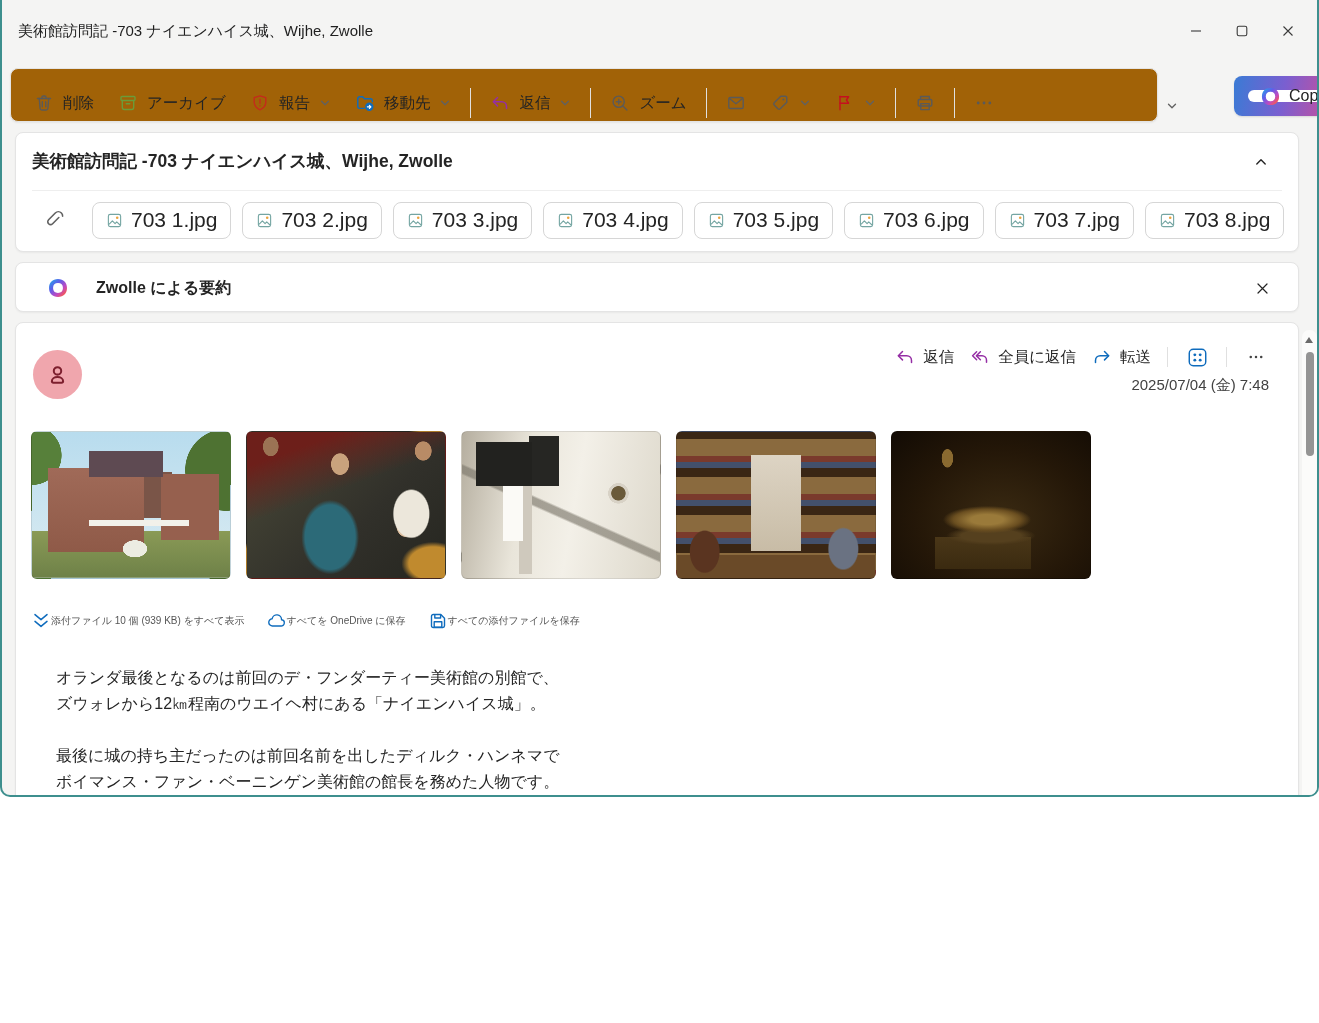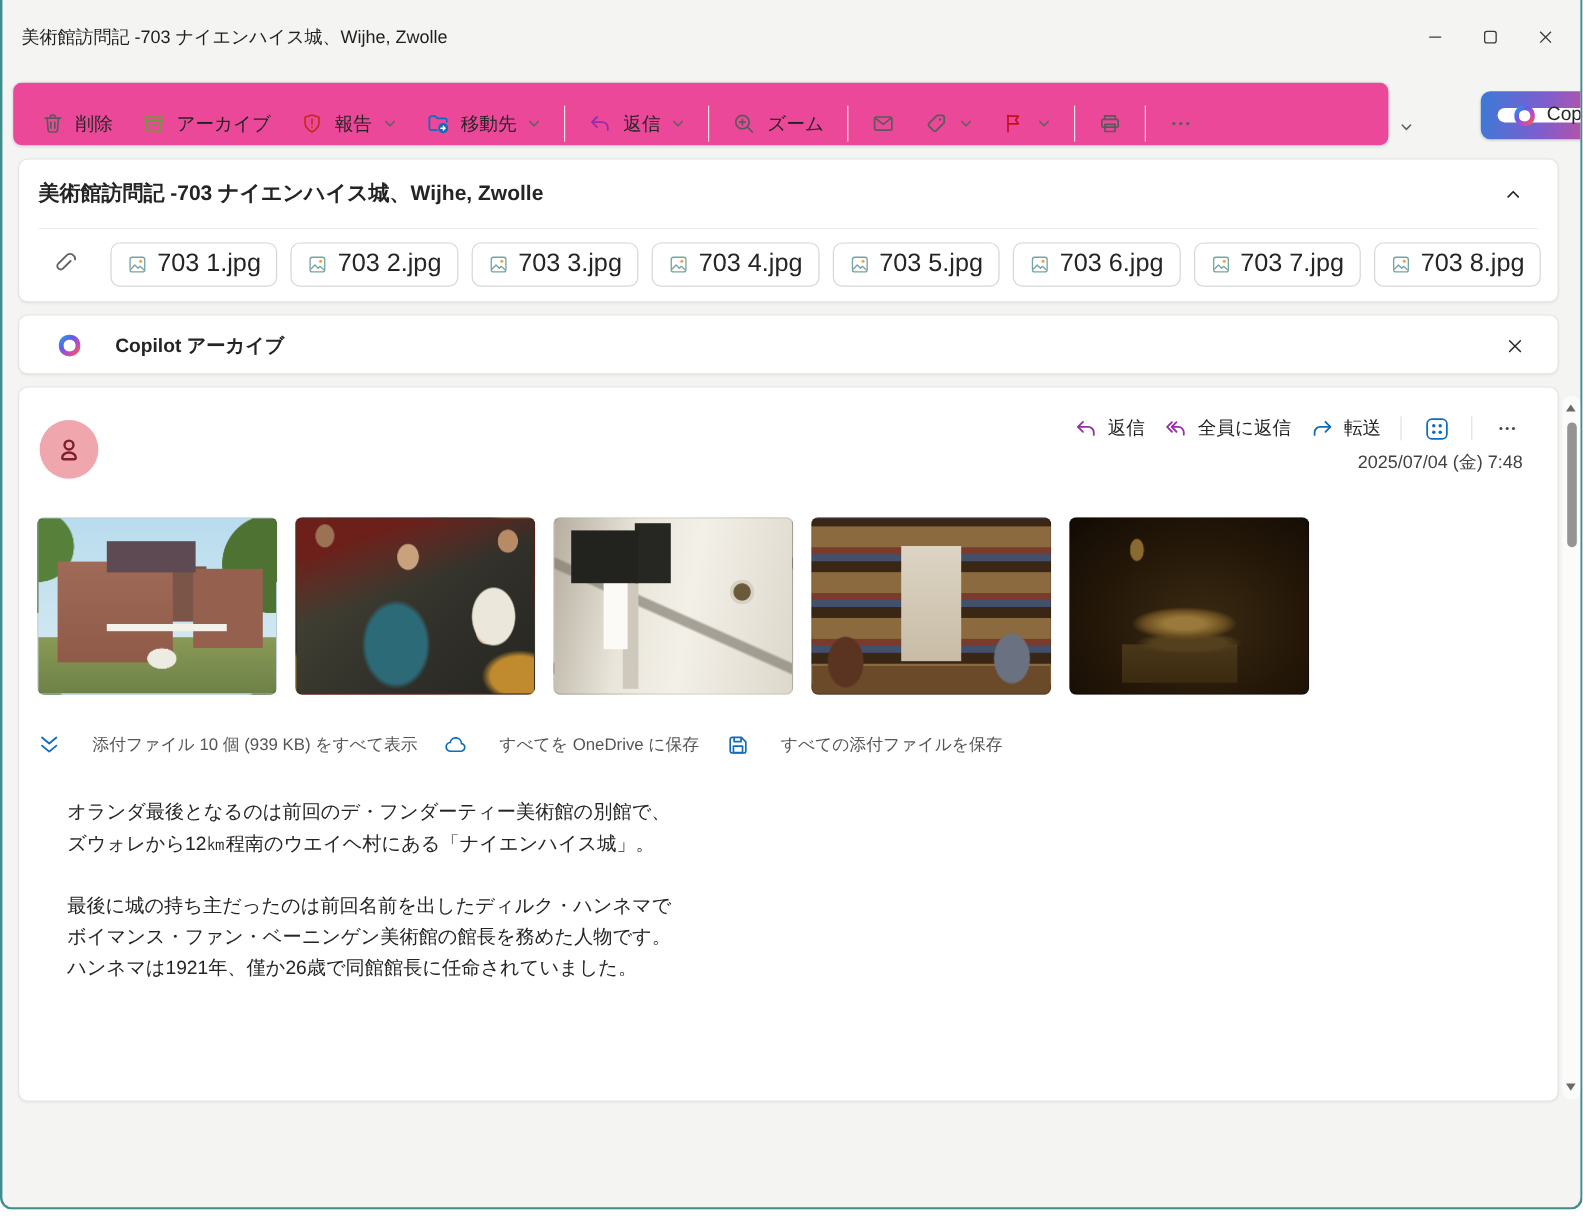--- a/index.html
+++ b/index.html
@@ -1,32 +1,32 @@
 <!DOCTYPE html>
 <html><head>
 <meta charset="utf-8">
 <style>
   * { margin:0; padding:0; box-sizing:border-box; }
   body { background:#fff; font-family:"Liberation Sans","DejaVu Sans",sans-serif; }
   .stage { position:relative; width:1319px; height:1023px; background:#fff; overflow:hidden; }
 
   
-  .window { position:absolute; left:0; top:0; width:1319px; height:1008px; background:#f4f4f3;
+  .window { position:absolute; left:0; top:0; width:1319px; height:797px; background:#f4f4f3;
             border-left:2px solid #3d8f8e; border-right:2px solid #3d8f8e; border-bottom:2px solid #3d8f8e;
             border-radius:0 0 10px 10px; overflow:hidden; }
 
   
   .titlebar { position:absolute; left:0; top:0; right:0; height:58px; }
   .title-text { position:absolute; left:16px; top:22px; font-size:15px; color:#1f1f1f; white-space:nowrap; }
   .win-controls { position:absolute; right:6px; top:11px; display:flex; }
   .win-btn { width:46px; height:40px; display:flex; align-items:center; justify-content:center; color:#3a3a3a; cursor:pointer; }
   .win-btn svg { width:12px; height:12px; }
 
   
-  .toolbar-card { position:absolute; left:8px; top:68px; width:1148px; height:54px; background:#ec4899;
+  .toolbar-card { position:absolute; left:8px; top:68px; width:1148px; height:54px; background:#a16207;
                   border:1px solid #e4e4e4; border-radius:8px; box-shadow:0 1px 2px rgba(0,0,0,.06);
                   display:flex; align-items:center; padding:16px 8px 0 12px; gap:2px; }
   .tb-btn { display:inline-flex; align-items:center; gap:9px; height:40px; padding:0 11px; border-radius:6px;
             font-size:15.5px; color:#242424; cursor:pointer; white-space:nowrap; }
   .tb-ico { width:20px; height:20px; flex:none; }
   .tb-chev { width:12px; height:12px; color:#616161; flex:none; }
   .tb-sep { width:1px; height:30px; background:#e0e0e0; margin:0 6px; flex:none; }
   .c-gray { color:#5a5a5a; } .c-green { color:#6b9c39; } .c-red { color:#c42b1c; }
   .c-blue { color:#0f6cbd; } .c-purple { color:#952ea5; } .c-flag { color:#c50f1f; }
 
@@ -119,21 +119,21 @@
       linear-gradient(#6a4a28,#6a4a28) no-repeat 0 100%/100% 16%,
       repeating-linear-gradient(180deg, #3a2614 0 7px, #8a6a3e 7px 24px, #7a3a2c 24px 30px, #43506b 30px 36px, #3a2614 36px 38px); }
   .thumb5 { background:
       radial-gradient(ellipse 58px 18px at 48% 60%, #9a7a3a 28%, #6a4e20 58%, rgba(0,0,0,0) 76%),
       radial-gradient(ellipse 62px 13px at 50% 71%, #55401e 48%, rgba(0,0,0,0) 72%),
       linear-gradient(#4a3718,#3a2a10) no-repeat 42% 92%/96px 32px,
       radial-gradient(ellipse 10px 16px at 28% 18%, #8a6a30 55%, rgba(0,0,0,0) 60%),
       radial-gradient(ellipse at 55% 60%, #3a2a12 0%, #241708 55%, #120b04 100%); }
 
   .attach-bar { position:absolute; left:15px; top:283px; height:30px; display:flex; align-items:center; gap:22px; }
-  .ab-item { display:inline-flex; align-items:center; gap:26px; font-size:14px; color:#555; cursor:pointer; white-space:nowrap; }
+  .ab-item { display:inline-flex; align-items:center; gap:0; font-size:10px; color:#555; cursor:pointer; white-space:nowrap; }
   .ab-item svg { width:20px; height:20px; flex:none; }
 
   .message-body { position:absolute; left:15px; top:342px; right:40px;margin-left:25px; }
   .body-para { font-size:16px; line-height:26px; color:#242424; white-space:pre-line; margin:0 0 26px; }
 
   
   .scrollbar { position:absolute; left:1300px; top:330px; width:15px; height:586px; background:#fbfbfa; border-radius:7px; cursor:pointer; }
   .scroll-up { position:absolute; top:7px; left:3px; width:0; height:0;
                border-left:4.5px solid transparent; border-right:4.5px solid transparent; border-bottom:6px solid #6a6a6a; }
   .scroll-down { position:absolute; bottom:7px; left:3px; width:0; height:0;
@@ -392,21 +392,21 @@
               <span>703 10.jpg</span>
             </div>
           </div>
       </div>
     </div>
 
     <div class="card copilot-card">
       <svg class="cs-logo" viewBox="0 0 24 24">
           <path fill="url(#cplg)" d="M12 2.2c6 0 9.8 3.8 9.8 9.8s-3.8 9.8-9.8 9.8S2.2 18 2.2 12 6 2.2 12 2.2zm0 4.4c-3.4 0-5.4 2-5.4 5.4s2 5.4 5.4 5.4 5.4-2 5.4-5.4-2-5.4-5.4-5.4z"></path>
         </svg>
-      <div class="cs-label">Copilot アーカイブ</div>
+      <div class="cs-label">Zwolle による要約</div>
       <div class="cs-close">
         <svg viewBox="0 0 16 16" fill="none" stroke="currentColor" stroke-width="1.3" stroke-linecap="round">
             <path d="M3.2 3.2l9.6 9.6M12.8 3.2L3.2 12.8"></path>
           </svg>
       </div>
     </div>
 
     <div class="card message-card">
       <div class="avatar">
         <svg viewBox="0 0 24 24" fill="none" stroke="#7d1f2e" stroke-width="1.8" stroke-linecap="round" stroke-linejoin="round">

